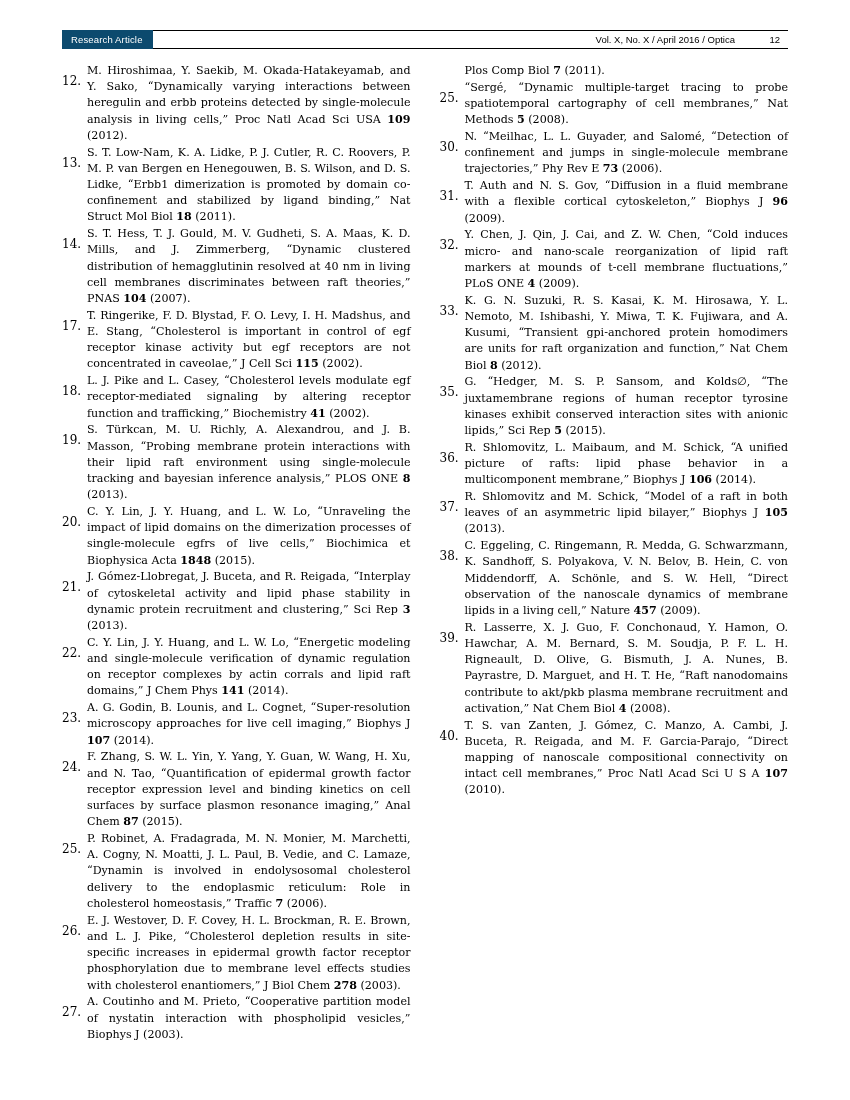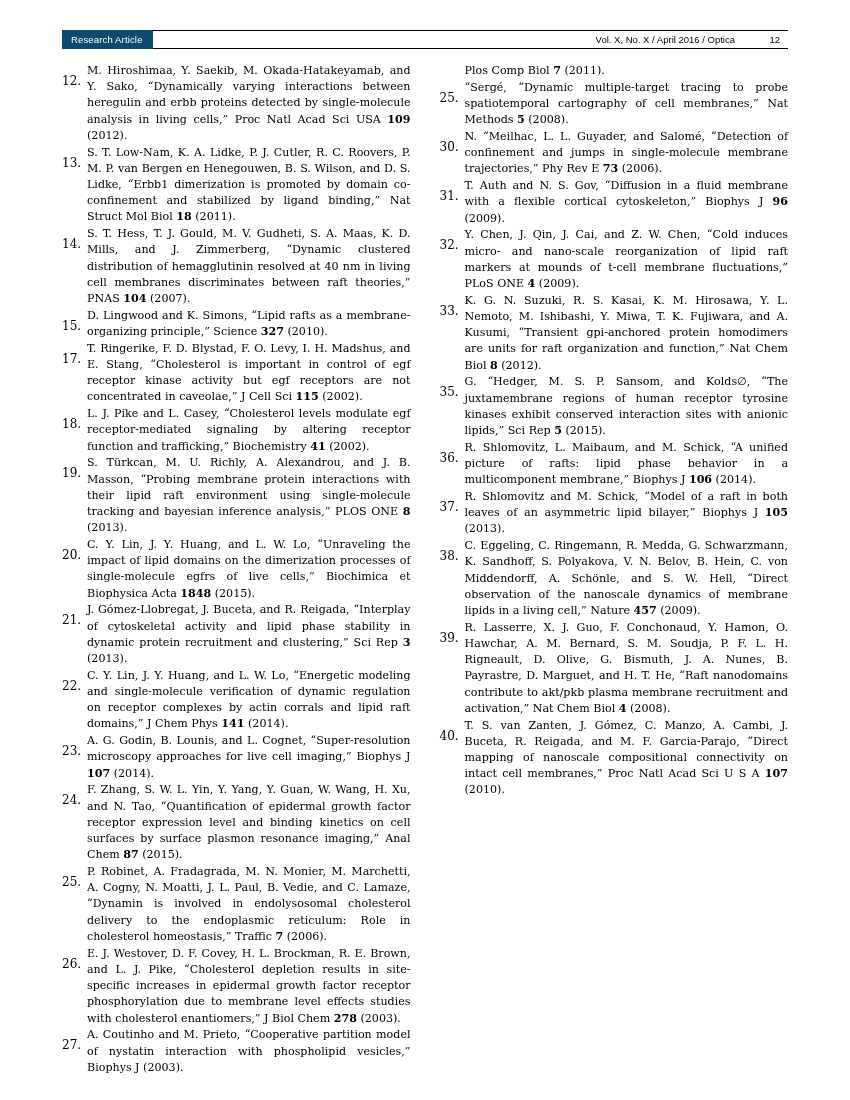--- a/index.html
+++ b/index.html
@@ -158,24 +158,20 @@
           </li>
           <li class="ref">
             <span class="refnum">13.</span>
             <span class="reftext">S. T. Low-Nam, K. A. Lidke, P. J. Cutler, R. C. Roovers, P. M. P. van Bergen en Henegouwen, B. S. Wilson, and D. S. Lidke, “Erbb1 dimerization is promoted by domain co-confinement and stabilized by ligand binding,” Nat Struct Mol Biol <b class="vol">18</b> (2011).</span>
           </li>
           <li class="ref">
             <span class="refnum">14.</span>
             <span class="reftext">S. T. Hess, T. J. Gould, M. V. Gudheti, S. A. Maas, K. D. Mills, and J. Zimmerberg, “Dynamic clustered distribution of hemagglutinin resolved at 40 nm in living cell membranes discriminates between raft theories,” PNAS <b class="vol">104</b> (2007).</span>
           </li>
           <li class="ref">
-            <span class="refnum">15.</span>
-            <span class="reftext">D. Lingwood and K. Simons, “Lipid rafts as a membrane-organizing principle,” Science <b class="vol">327</b> (2010).</span>
-          </li>
-          <li class="ref">
             <span class="refnum">17.</span>
             <span class="reftext">T. Ringerike, F. D. Blystad, F. O. Levy, I. H. Madshus, and E. Stang, “Cholesterol is important in control of egf receptor kinase activity but egf receptors are not concentrated in caveolae,” J Cell Sci <b class="vol">115</b> (2002).</span>
           </li>
           <li class="ref">
             <span class="refnum">18.</span>
             <span class="reftext">L. J. Pike and L. Casey, “Cholesterol levels modulate egf receptor-mediated signaling by altering receptor function and trafficking,” Biochemistry <b class="vol">41</b> (2002).</span>
           </li>
           <li class="ref">
             <span class="refnum">19.</span>
             <span class="reftext">S. Türkcan, M. U. Richly, A. Alexandrou, and J. B. Masson, “Probing membrane protein interactions with their lipid raft environment using single-molecule tracking and bayesian inference analysis,” PLOS ONE <b class="vol">8</b> (2013).</span>

